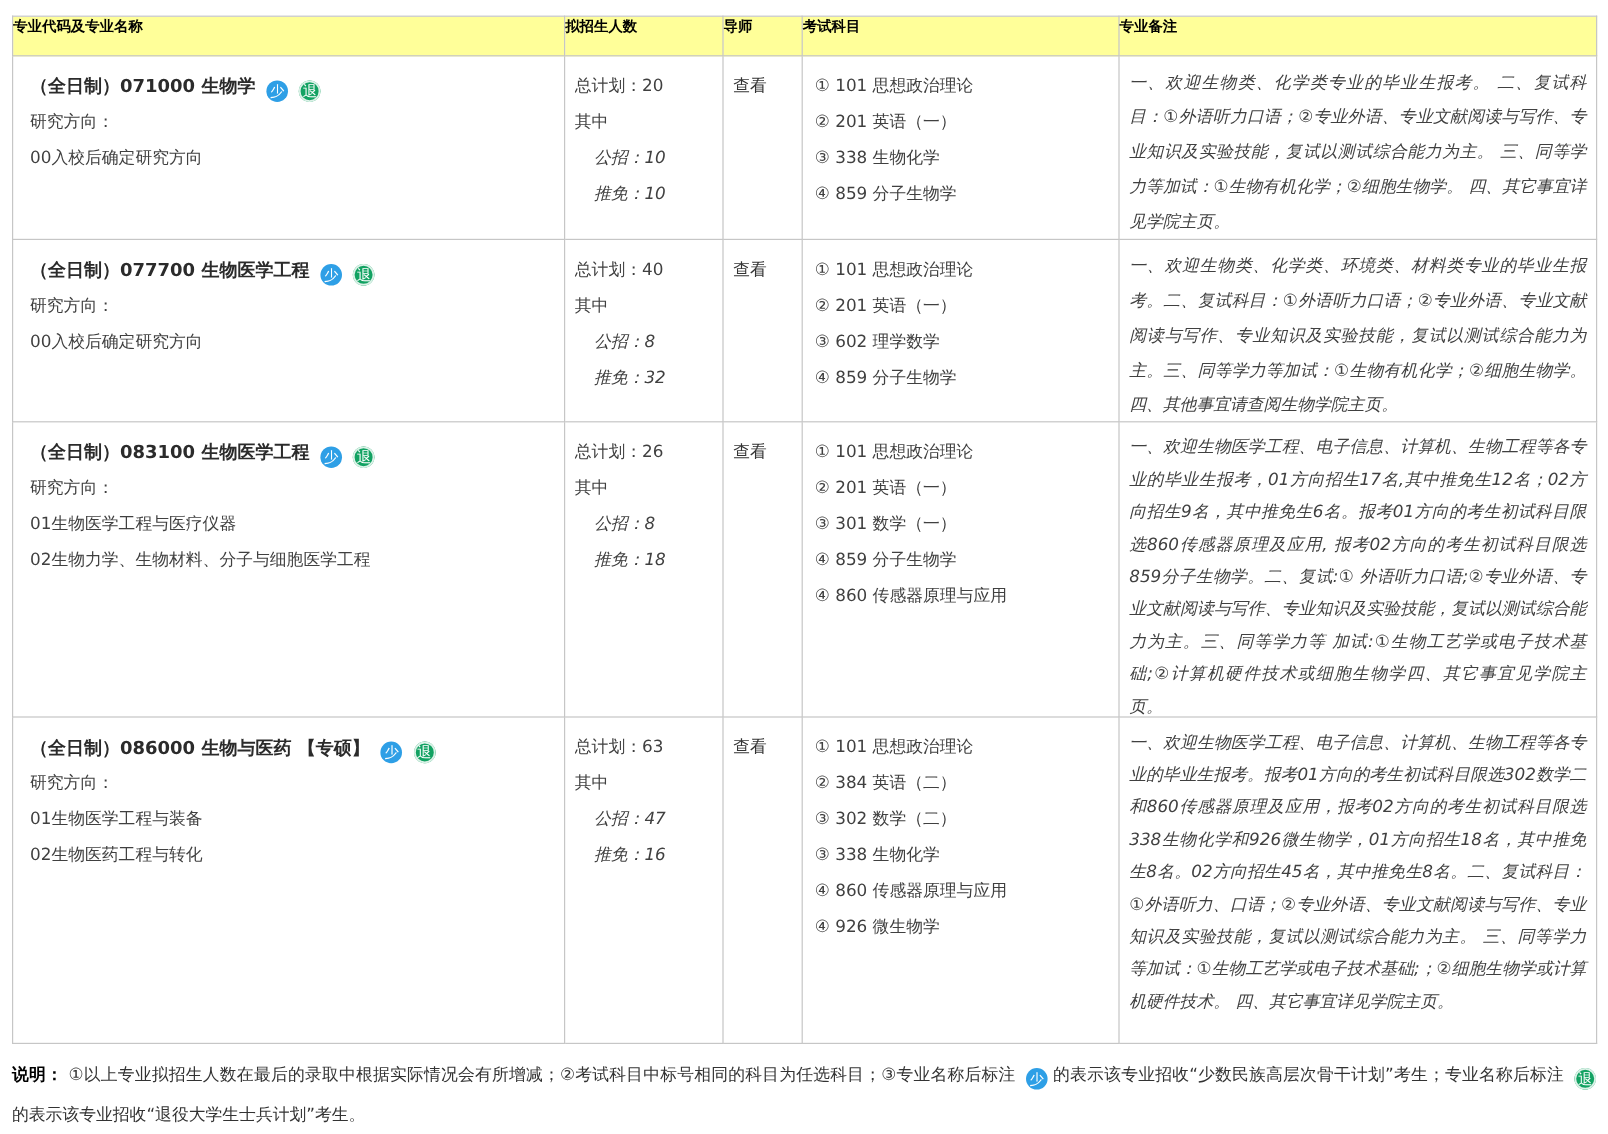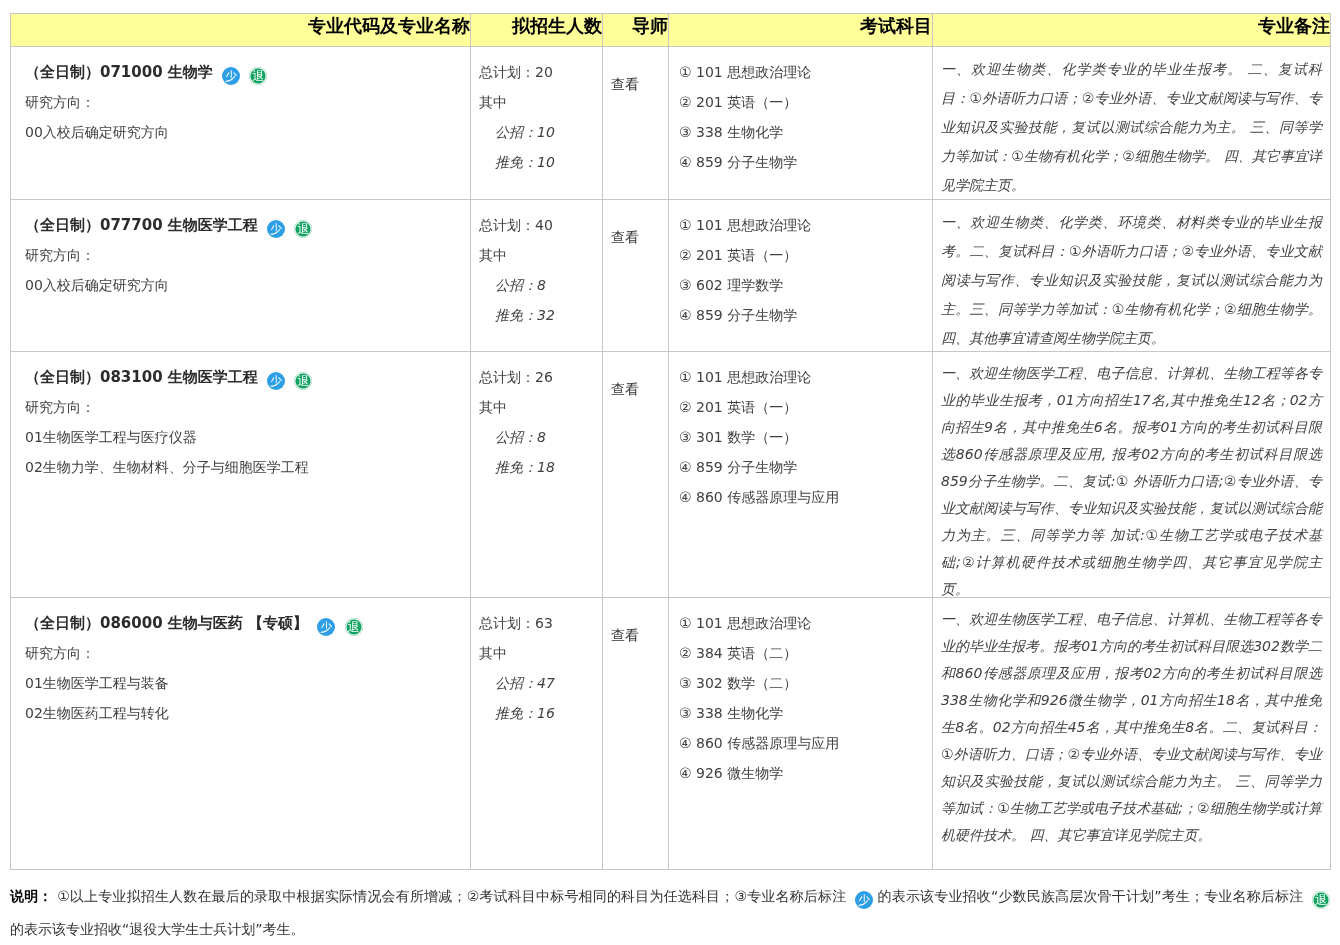--- a/index.html
+++ b/index.html
@@ -11,30 +11,30 @@
   }
   table.adm {
     border-collapse:collapse; table-layout:fixed;
     width:1320px; margin:13px 0 0 10px;
   }
   table.adm th, table.adm td {
     border:1px solid #c6c6c6; vertical-align:top; padding:0;
   }
   thead th {
     background:#ffff99; height:33px; vertical-align:middle;
-    text-align:right; font-size:18px; font-weight:bold; color:#000;
+    text-align:left; font-size:12px; font-weight:bold; color:#000;
   }
   td .cellbox { overflow:hidden; }
   .line { line-height:30px; white-space:nowrap; overflow:hidden; }
   
   .name-cell .cellbox { padding:10px 10px 0 14px; }
   .prog-title { line-height:30px; font-weight:bold; color:#2b2b2b; font-size:15px; white-space:nowrap; }
   .plan-cell .cellbox { padding:10px 2px 0 8px; }
   .plan-indent { padding-left:16px;font-style:italic; }
-  .tutor-cell .cellbox { padding:10px 0 0 8px;margin-top:12px; }
+  .tutor-cell .cellbox { padding:10px 0 0 8px; }
   .view-link { color:#333; text-decoration:none; line-height:30px; cursor:pointer; }
   .subj-cell .cellbox { padding:10px 4px 0 10px; }
   .remark-cell .cellbox { padding:8px 8px 0 8px;font-style:italic; }
   .remark { line-height:29px; text-align:justify; color:#404040; }
   tr.r1 { height:153px; } tr.r1 .remark { line-height:29px; }
   tr.r2 { height:152px; }
   tr.r3 { height:246px; } tr.r3 .remark { line-height:27px; }
   tr.r4 { height:272px; } tr.r4 .remark { line-height:27px; }
   tr.r1 .cellbox { max-height:151px; }
   tr.r2 .cellbox { max-height:150px; }

